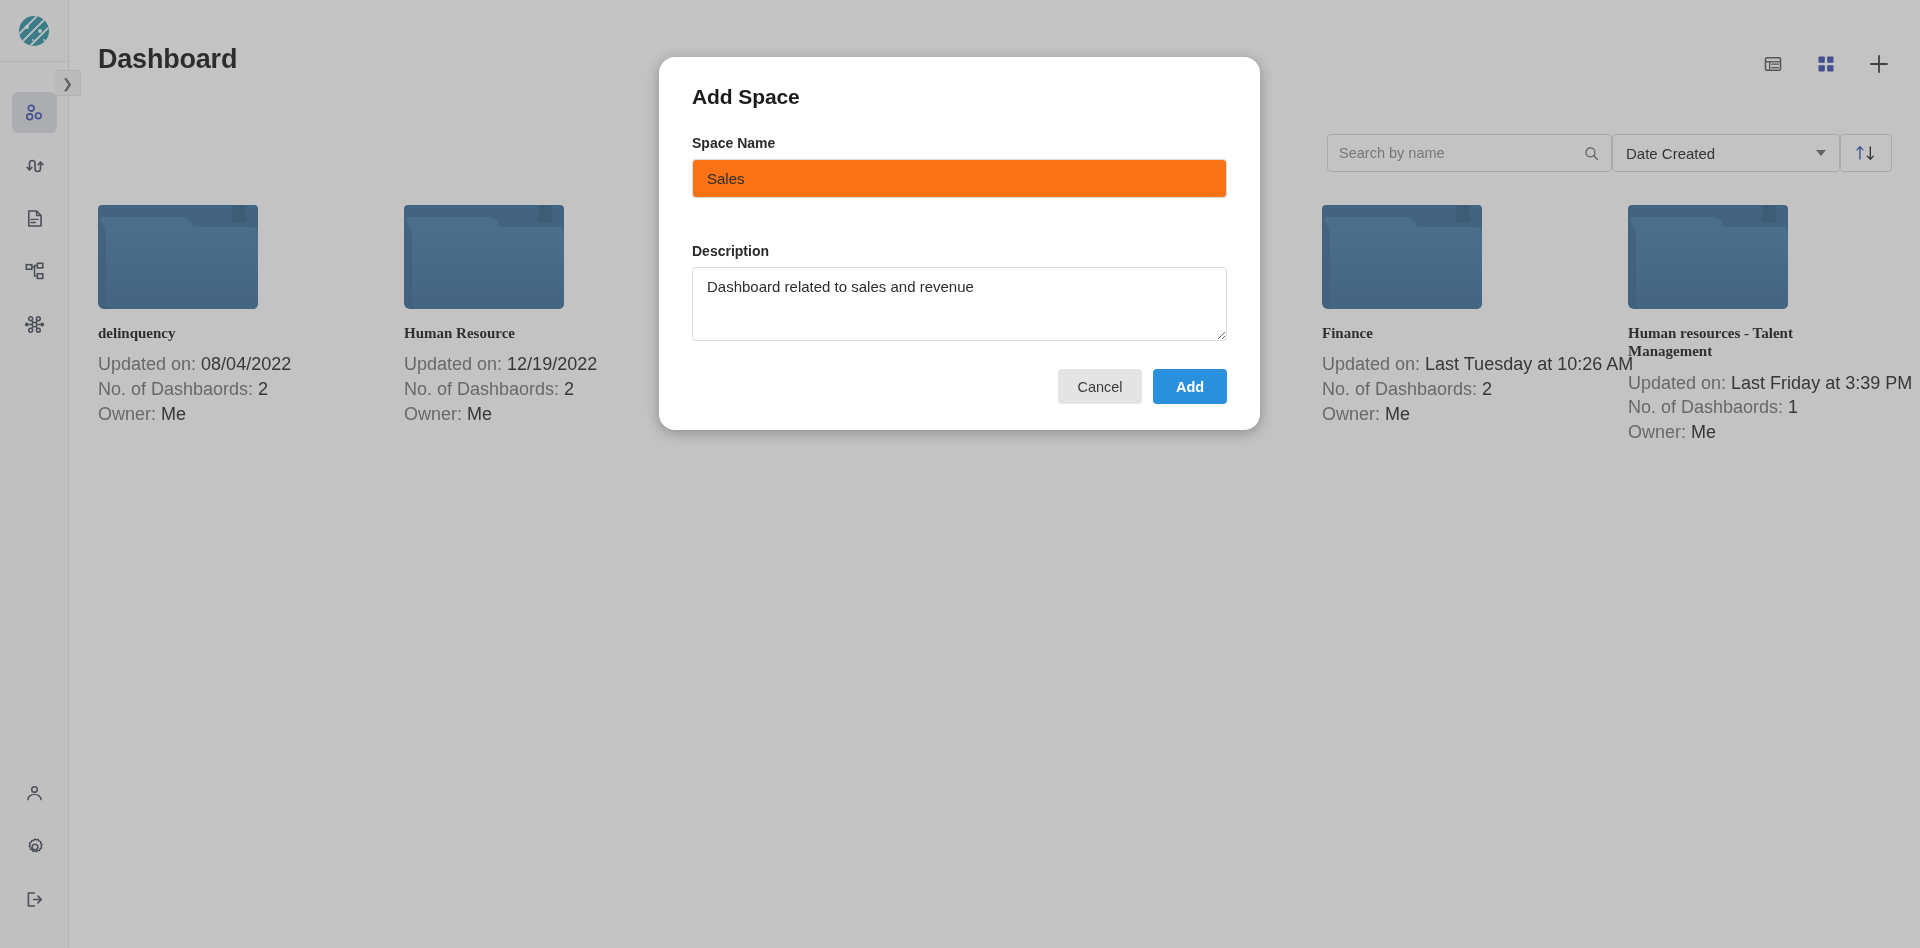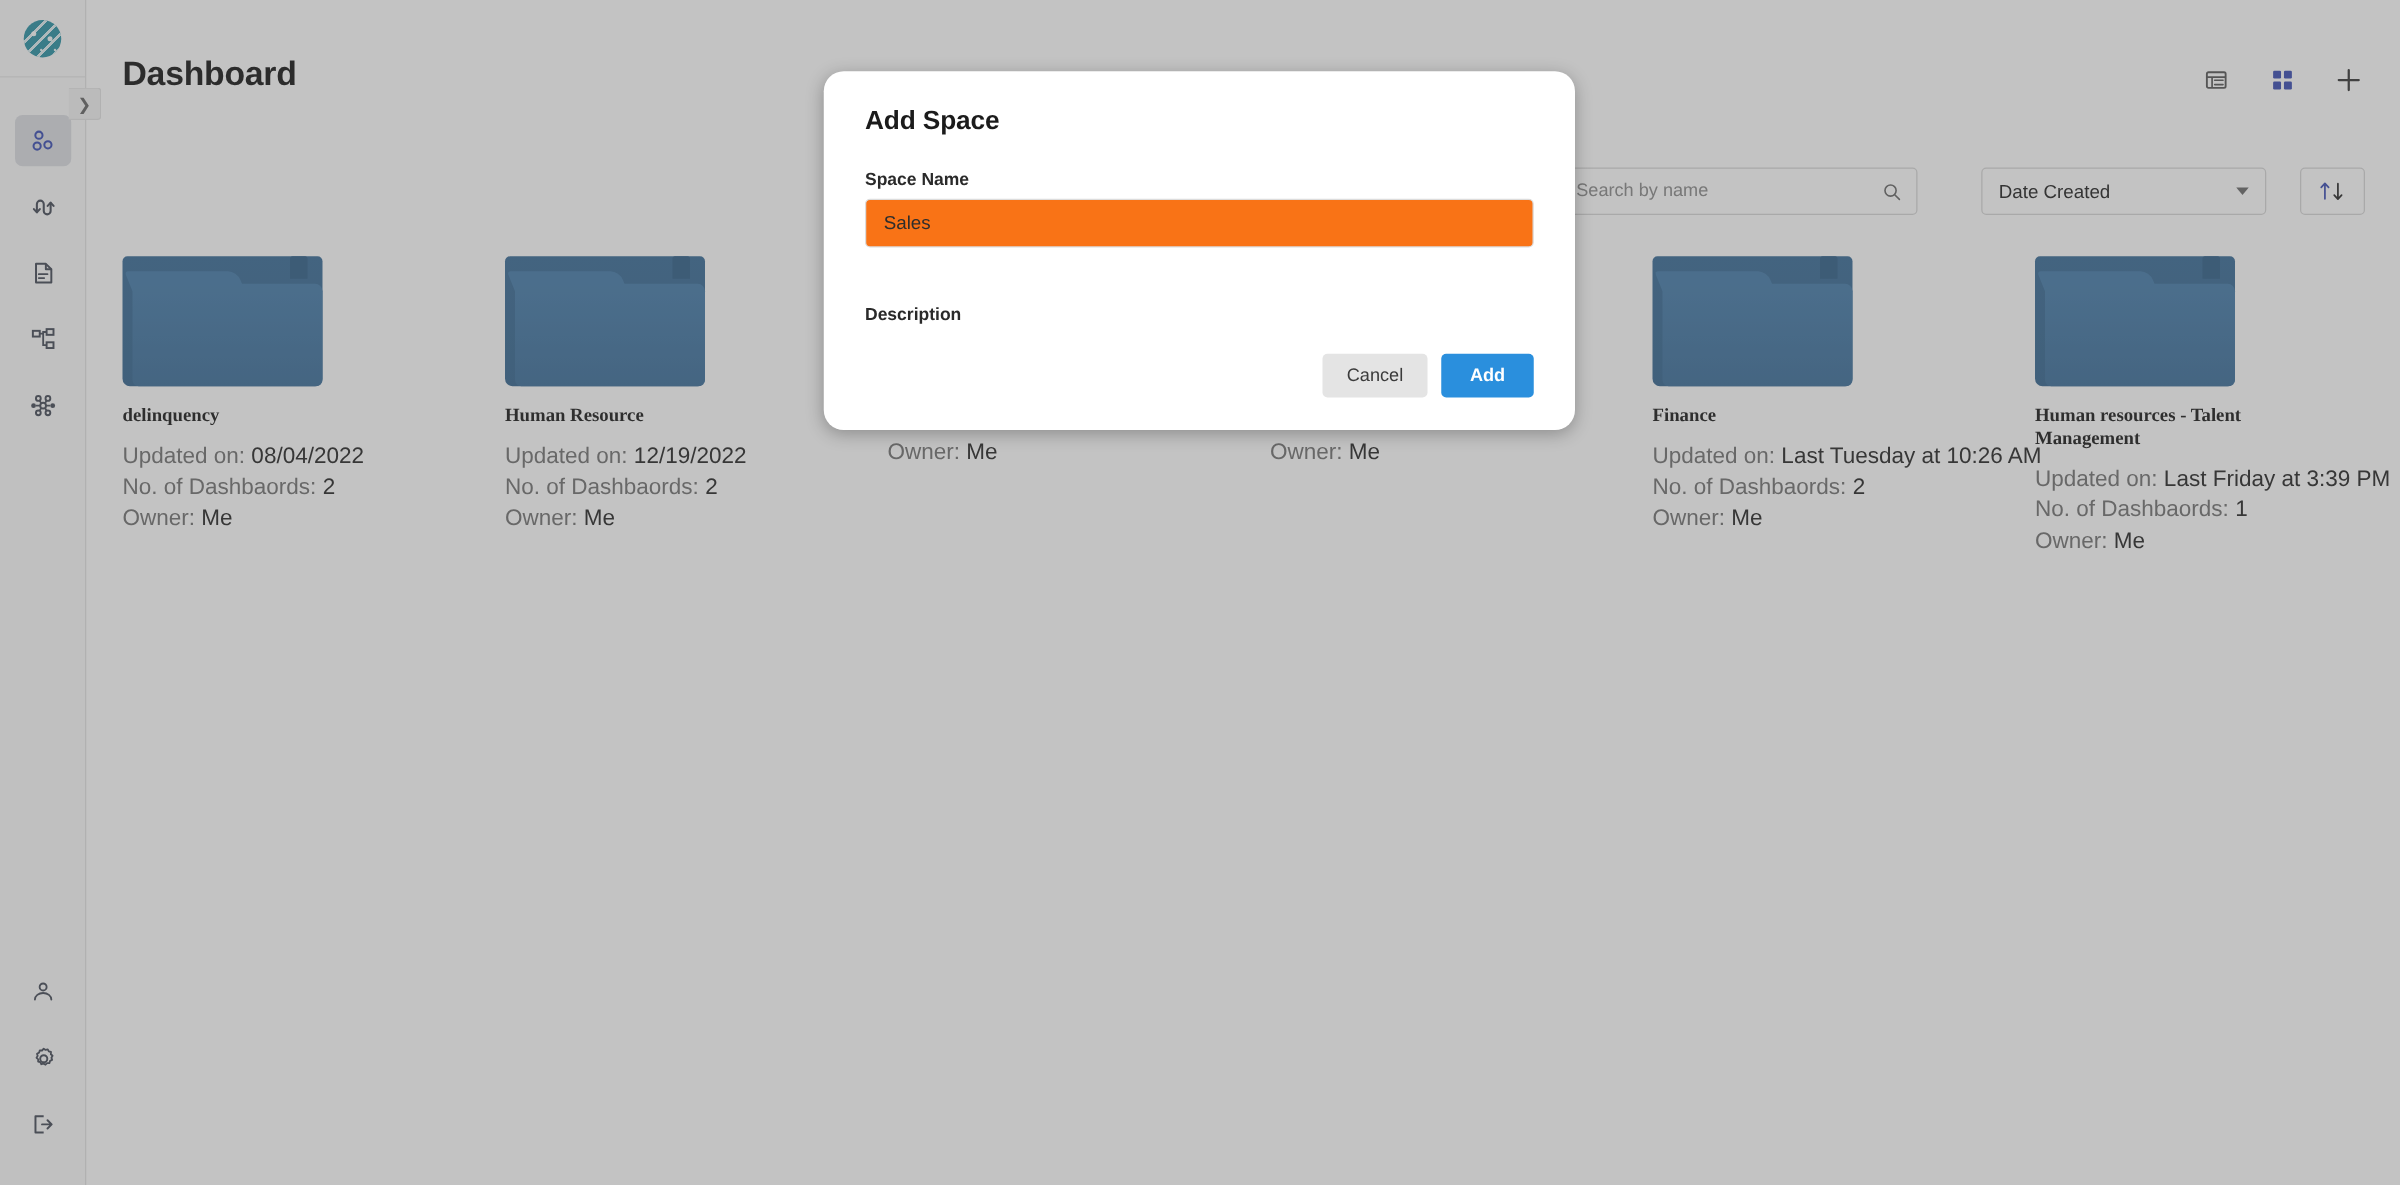--- a/index.html
+++ b/index.html
@@ -130,21 +130,21 @@
   .tool-btn {
     width: 26px; height: 26px;
     display: flex; align-items: center; justify-content: center;
     cursor: pointer;
   }
 
   
   #filter-row {
     position: absolute;
     right: 28px; top: 134px;
-    display: flex; align-items: flex-start; gap: 27px;
+    display: flex; align-items: flex-start; gap: 0;
   }
   #search-box {
     width: 285px; height: 38px;
     border: 1px solid #d8d8d8;
     border-radius: 4px;
     background: #fff;
     display: flex; align-items: center;
     padding: 0 11px;
   }
   #search-input {
@@ -160,21 +160,20 @@
   #sort-select {
     width: 228px; height: 38px;
     border: 1px solid #d8d8d8;
     border-radius: 4px;
     background: #fff;
     display: flex; align-items: center; justify-content: space-between;
     padding: 0 13px;
     font-size: 15px;
     color: #262626;
     cursor: pointer;
-    margin-left: 24px;
   }
   .caret { width: 0; height: 0; border-left: 5px solid transparent; border-right: 5px solid transparent; border-top: 6px solid #6e6e6e; }
 
   #sort-dir {
     width: 52px; height: 38px;
     border: 1px solid #d8d8d8;
     border-radius: 4px;
     background: #fff;
     display: flex; align-items: center; justify-content: center;
     gap: 2px;
@@ -614,20 +613,21 @@
 
   <div id="modal">
     <div id="modal-title">Add Space</div>
 
     <div class="field-label">Space Name</div>
     <input id="space-name-input" type="text" value="Sales" style="">
 
     <div class="field-gap"></div>
 
     <div class="field-label">Description</div>
+    <textarea id="description-input" style="">Dashboard related to sales and revenue</textarea>
 
     <div id="modal-actions">
       <button class="btn" id="cancel-button">Cancel</button>
       <button class="btn" id="add-button">Add</button>
     </div>
   </div>
 
 </div>
 
 </body></html>

